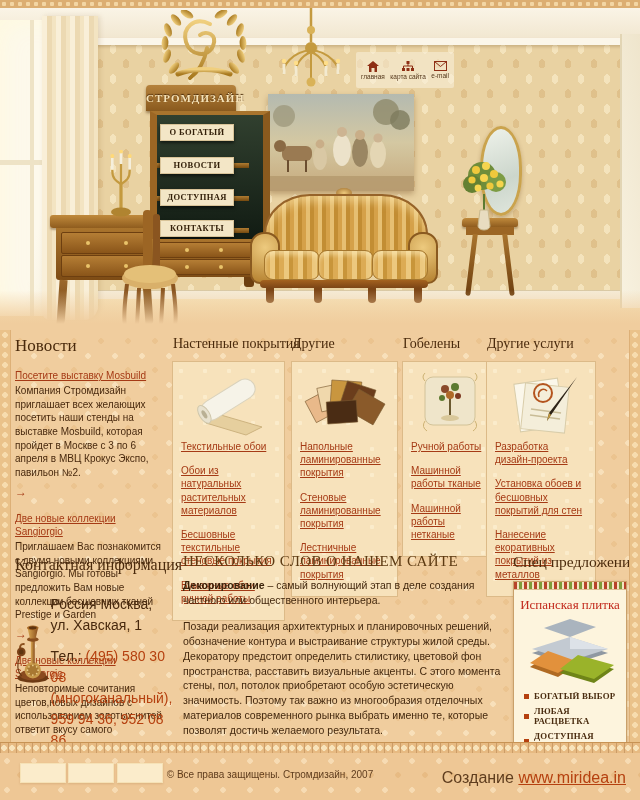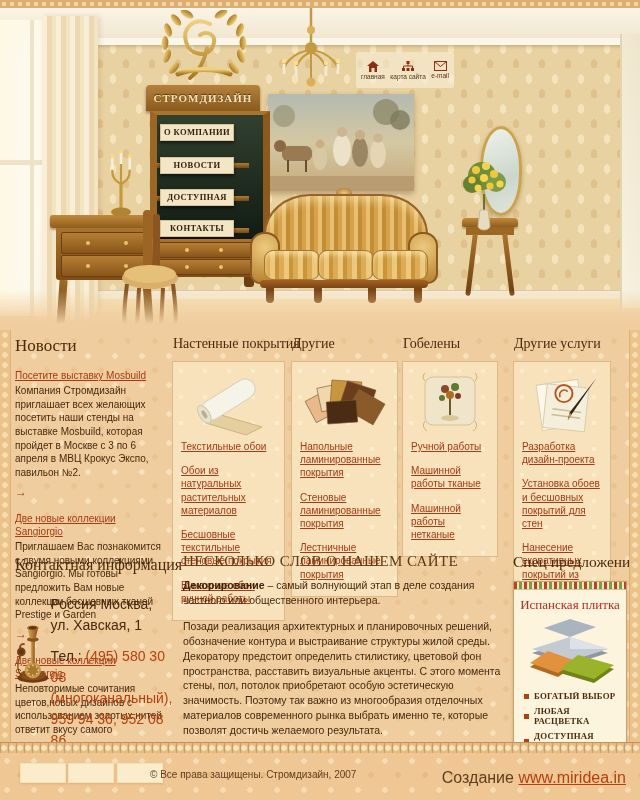--- a/index.html
+++ b/index.html
@@ -58,21 +58,21 @@
     border-radius:2px;background:linear-gradient(#b57e35,#8a5519);}
   .desk .dr.d1{top:4px}.desk .dr.d2{top:27px}
   .desk .dr i{position:absolute;top:8px;width:4px;height:4px;border-radius:50%;background:#e9c36a;}
   .desk .dr i.k1{left:24px}.desk .dr i.k2{left:62px}
   .desk .leg{position:absolute;top:65px;width:8px;height:46px;background:linear-gradient(#9c682a,#6d3f10);
     border-radius:0 0 8px 4px;}
   .desk .leg.l1{left:8px;transform:rotate(4deg)}.desk .leg.l2{left:94px;transform:rotate(-4deg)}
 
   
   .shelfunit{position:absolute;left:150px;top:77px;width:106px;height:204px;z-index:10;}
-  .pediment{position:absolute;left:-4px;top:0;width:114px;height:26px;
+  .pediment{position:absolute;left:-4px;top:0;width:90px;height:26px;
     background:linear-gradient(#b5823c,#8a5a1e);border-radius:4px 4px 0 0;
     box-shadow:0 2px 3px rgba(80,45,10,.5);
     color:#f6e3b8;text-shadow:0 -1px 1px #4a2a08;
     font-family:"Liberation Serif",serif;font-weight:bold;font-size:11px;letter-spacing:1px;
     text-align:center;line-height:26px;}
   .case{position:absolute;left:0;top:26px;width:106px;height:128px;
     background:linear-gradient(180deg,#31402f,#101a12);
     border-left:7px solid #9c6624;border-right:7px solid #8a5a1e;border-top:4px solid #a9742d;}
   .shelfbar{position:absolute;left:0;width:92px;height:5px;background:linear-gradient(#b07c32,#74490f);}
   .plaque{position:absolute;left:10px;width:72px;height:15px;background:#f3e6c6;
@@ -142,21 +142,21 @@
   .news p{margin:0 0 5px;font-size:10px;color:#48290e;line-height:1.37;}
   .news .more{display:block;color:#a53a15;font-size:12px;text-decoration:none;margin:0 0 13px;}
 
   .cat{position:absolute;top:336px;}
   .cat h2{font-size:14px;margin:0 0 9px 1px;white-space:nowrap;}
   .panel{border:1px solid #dcba88;background:#f7e2bb;padding:6px 8px 4px;box-sizing:border-box;
     background-image:radial-gradient(circle at 8px 9px, rgba(255,245,220,.5) 2px, transparent 2.5px);
     background-size:24px 26px;min-height:172px;}
   .panel .pimg{height:72px;display:flex;align-items:center;justify-content:center;}
   .panel a{display:block;color:#a53a15;font-size:10px;line-height:1.32;text-decoration:underline;margin:0 0 11px;}
-  .c1{left:172px;width:113px;} .c2{left:291px;width:107px;} .c3{left:402px;width:96px;} .c4{left:513px;width:98px;}
+  .c1{left:172px;width:113px;} .c2{left:291px;width:107px;} .c3{left:402px;width:96px;} .c4{left:486px;width:110px;}
 
   .contact{position:absolute;left:15px;top:556px;width:165px;}
   .contact h2{font-size:16px;margin-bottom:6px;white-space:nowrap;}
   .contact .flexrow{display:flex;}
   .cinfo{font-size:14px;color:#48290e;line-height:1.5;padding-top:14px;}
   .cinfo .gap{height:10px;}
   .cinfo .val{color:#b5400f;}
   .cinfo a.val{text-decoration:underline;}
 
   .about{position:absolute;left:183px;top:553px;width:324px;}
@@ -178,21 +178,21 @@
   .card li .sq{width:5px;height:5px;background:#b5400f;margin-right:5px;flex:0 0 auto;}
 
   
   .footer{position:absolute;left:0;top:753px;width:640px;height:47px;background:#eec795;
     background-image:radial-gradient(circle at 7px 8px, rgba(255,240,210,.5) 2.5px, transparent 3px),
                      radial-gradient(circle at 20px 22px, rgba(224,175,114,.5) 2.5px, transparent 3px);
     background-size:27px 29px;}
   .fslot{position:absolute;top:10px;width:44px;height:18px;background:#fbeccb;border:1px solid #f6e2b6;
     box-shadow:0 1px 2px rgba(140,90,40,.2);}
   .fs1{left:20px}.fs2{left:68px}.fs3{left:117px}
-  .copyright{position:absolute;left:150px;top:16px;width:240px;font-size:10px;color:#5f3d1e;}
+  .copyright{position:absolute;left:150px;top:16px;width:240px;text-align:center;font-size:10px;color:#5f3d1e;}
   .creation{position:absolute;right:14px;top:16px;font-size:16px;color:#5f3d1e;}
   .creation a{color:#b5400f;text-decoration:underline;}
 </style>
 </head>
 <body>
 
 <div class="page">
   <div class="orn-top"></div>
 
   <div class="hero">
@@ -328,21 +328,21 @@
       <path d="M10,74 C8,92 6,104 8,116 M56,74 C58,92 60,104 58,116 M22,78 L20,116 M46,78 L44,116" stroke="#8a5520" stroke-width="4" fill="none"></path>
     </svg>
 
     <div class="shelfunit">
       <div class="pediment">СТРОМДИЗАЙН</div>
       <div class="case">
         <div class="shelfbar" style="top:48px"></div>
         <div class="shelfbar" style="top:81px"></div>
         <div class="shelfbar" style="top:113px"></div>
       </div>
-      <a class="plaque" style="top:39px">О КОМПАНИИ</a>
+      <a class="plaque" style="top:39px">О БОГАТЫЙ</a>
       <a class="plaque" style="top:72px">НОВОСТИ</a>
       <a class="plaque" style="top:104px">ДОСТУПНАЯ</a>
       <a class="plaque" style="top:135px">КОНТАКТЫ</a>
       <div class="drawers">
         <div class="dd e1">
             <i class="k1"></i>
             <i class="k2"></i>
           </div>
         <div class="dd e2">
             <i class="k1"></i>

